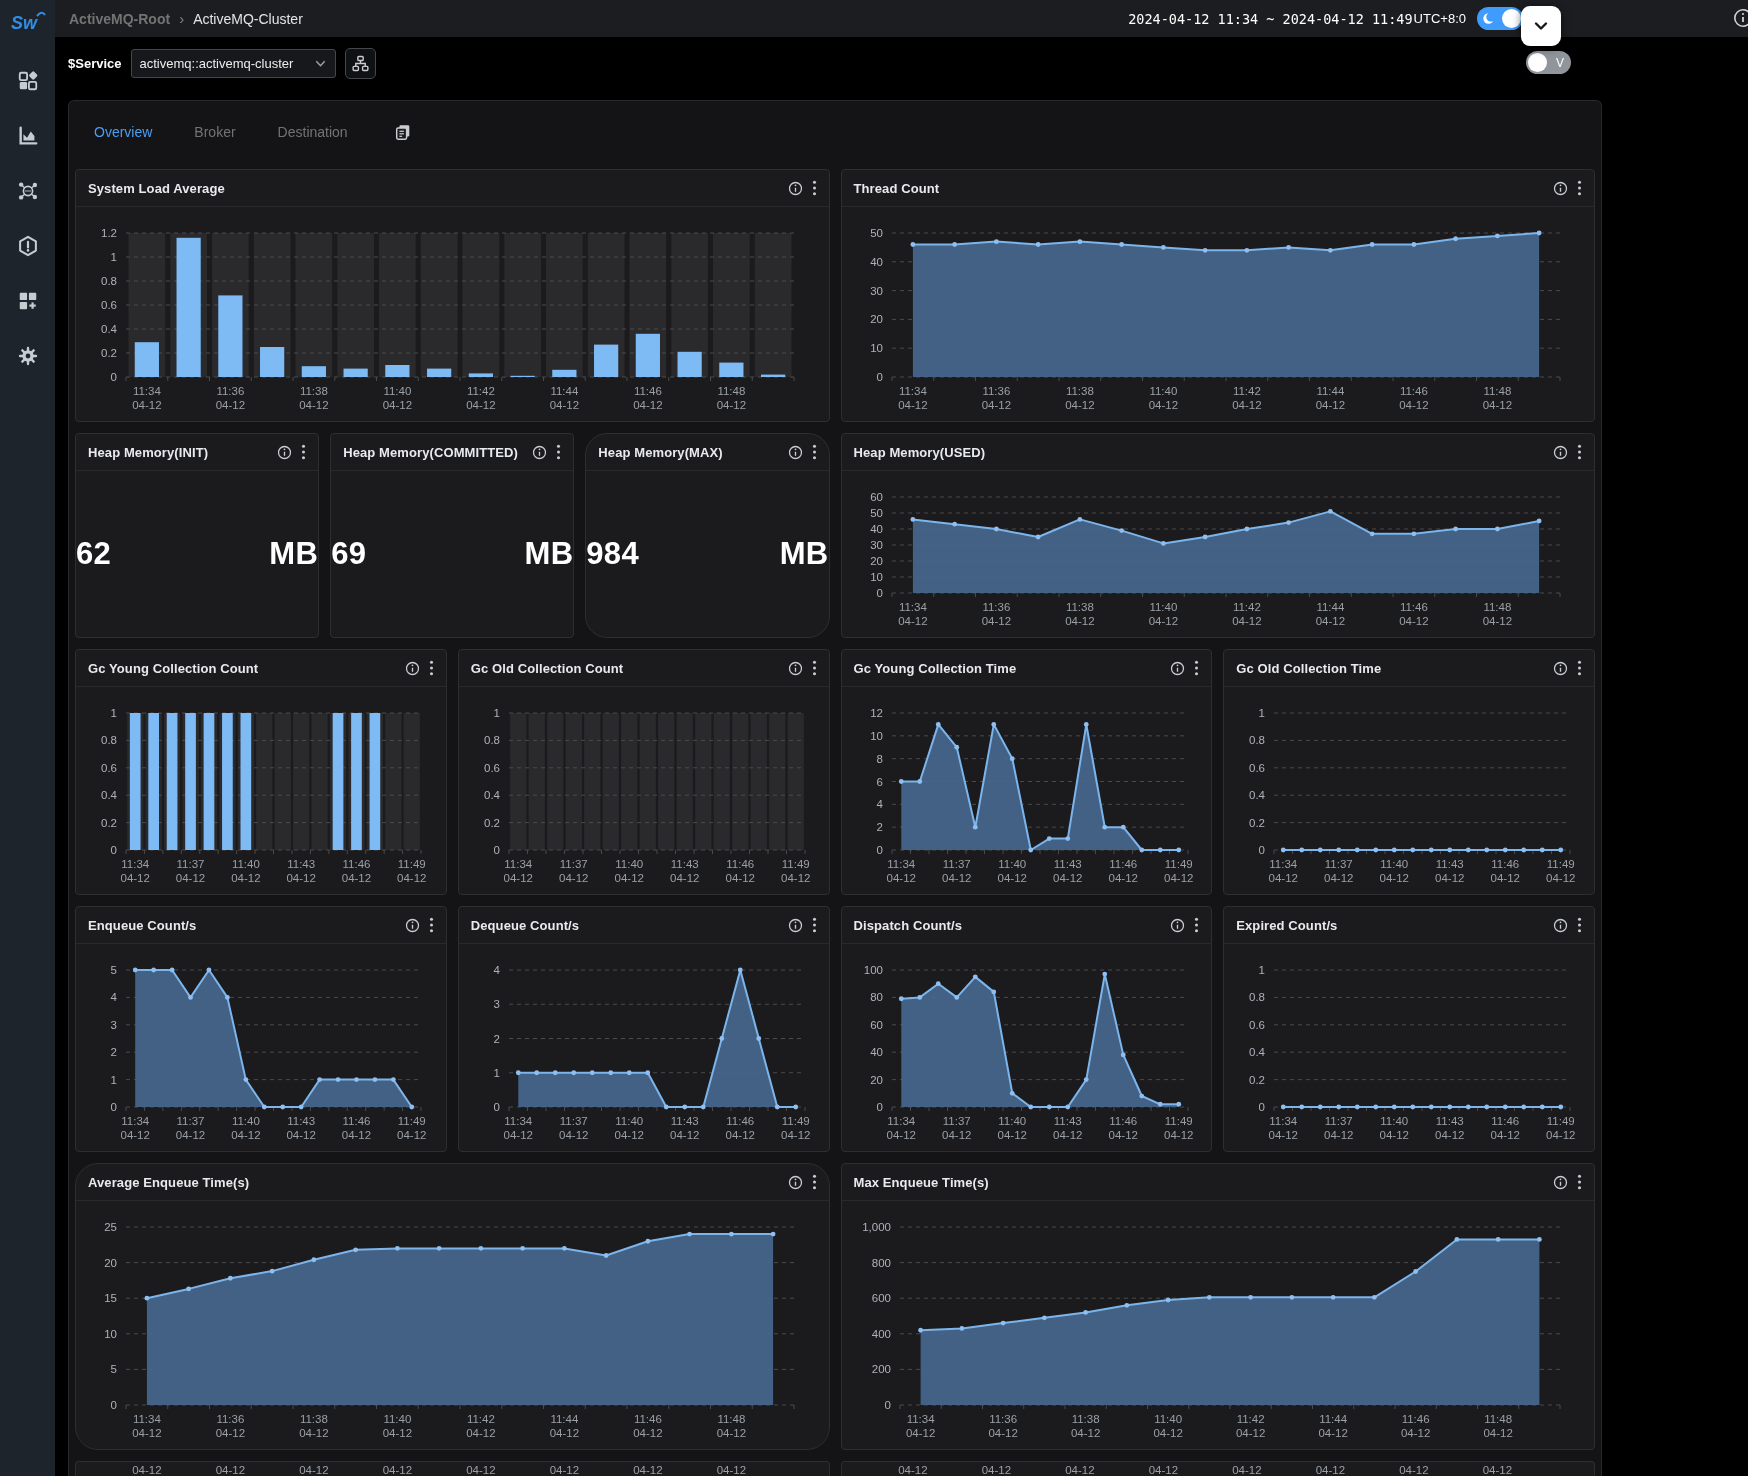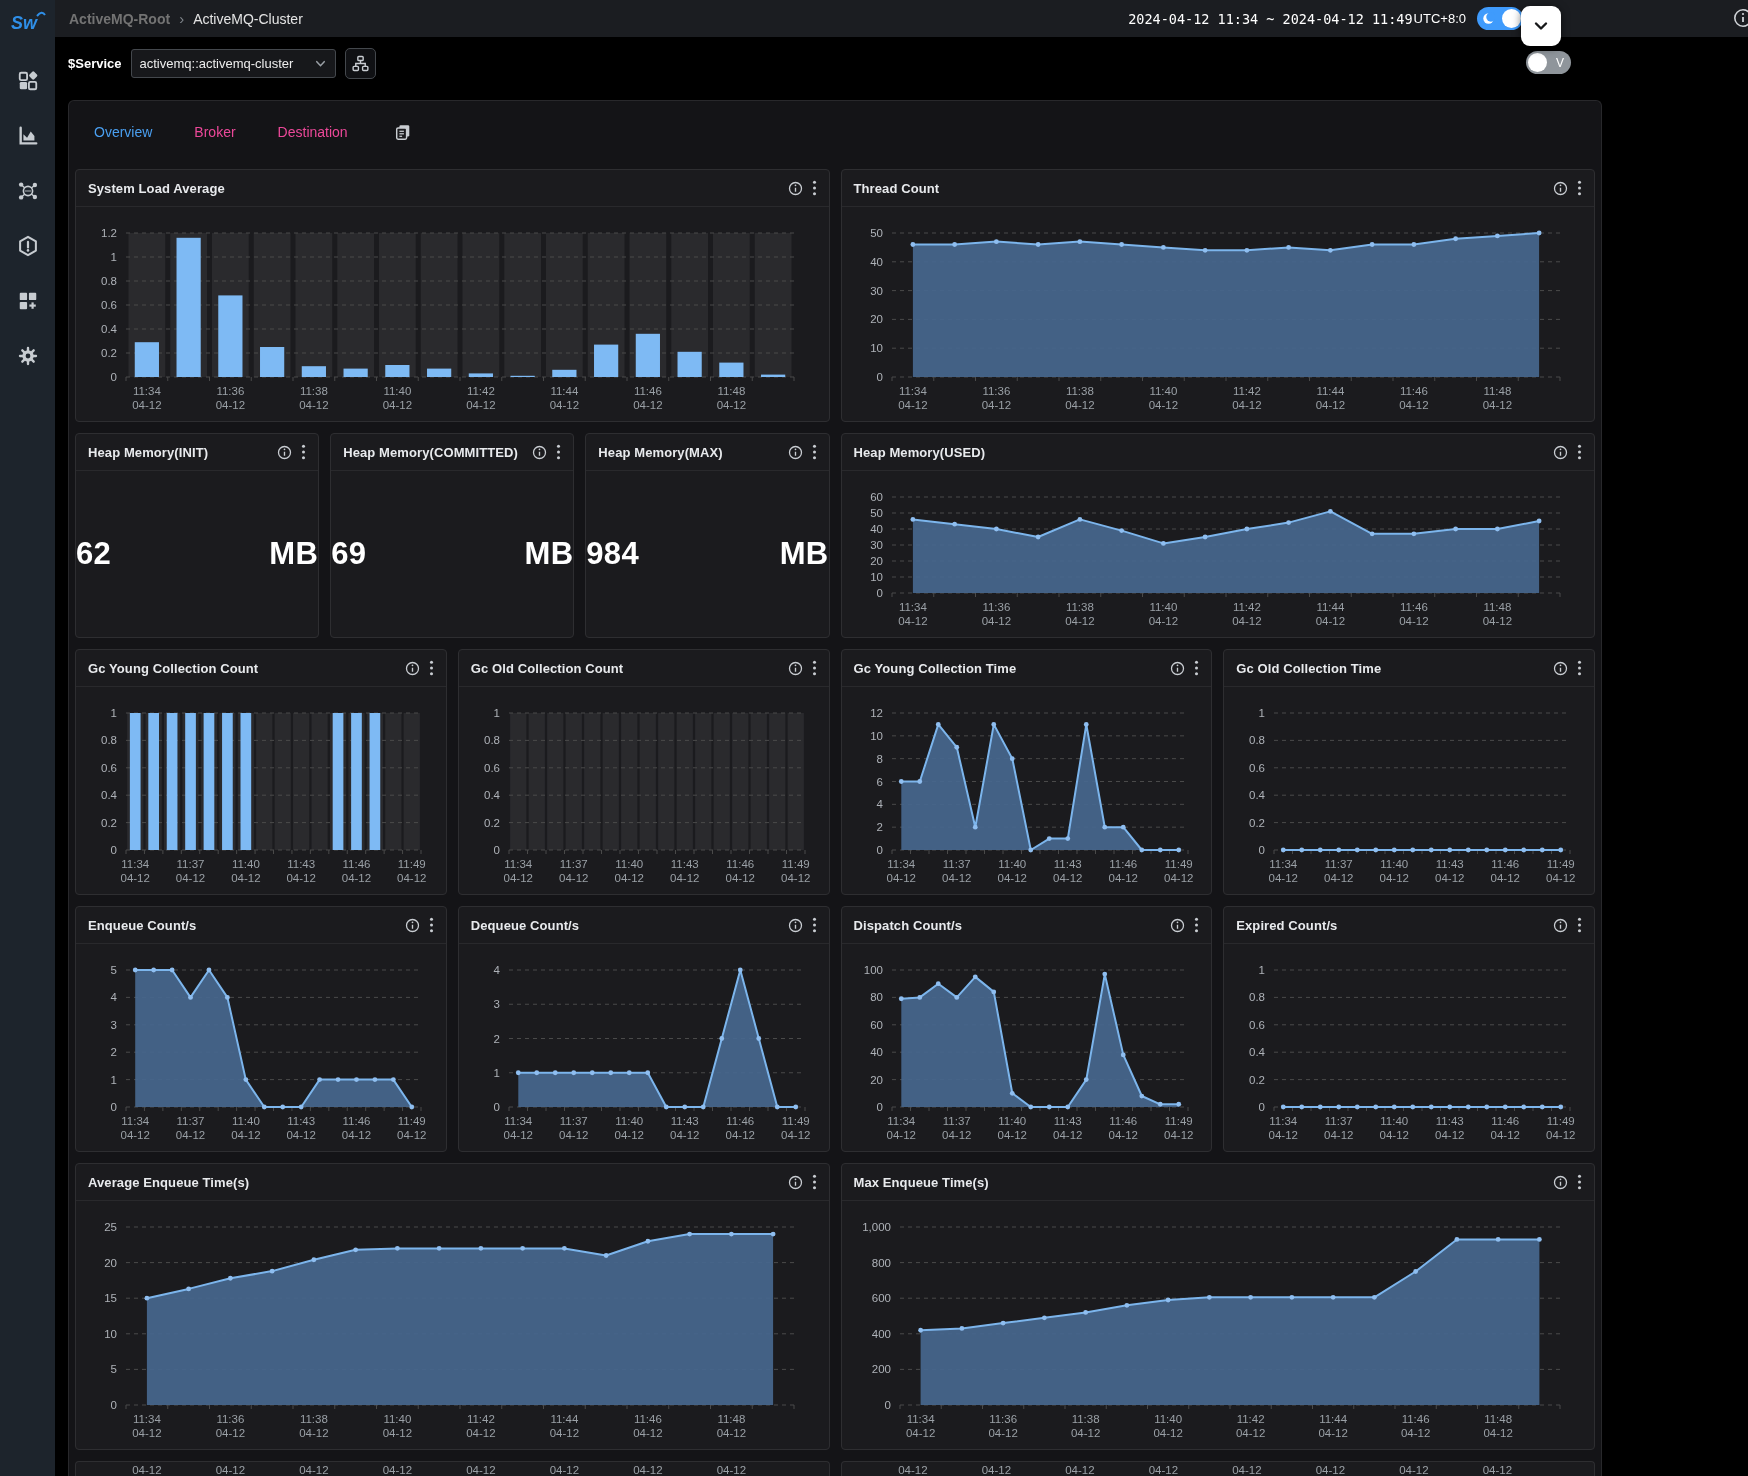--- a/index.html
+++ b/index.html
@@ -43,21 +43,21 @@
   .icon-btn { width:31px; height:31px; border:1px solid #44484D; border-radius:5px; background:#101114;
     display:flex; align-items:center; justify-content:center; color:#C9CDD2; cursor:pointer; }
   .version-toggle { position:absolute; left:1526px; top:51px; width:45px; height:23px; border-radius:12px;
     background:#8F959B; display:flex; align-items:center; cursor:pointer; z-index:5; }
   .version-toggle .knob { position:absolute; left:2px; top:2px; width:19px; height:19px; border-radius:50%; background:#fff; }
   .version-toggle .vt-label { position:absolute; right:7px; font-size:12px; color:#fff; }
   
   .content { position:absolute; left:68px; top:100px; width:1534px; height:1376px;
     background:#141417; border:1px solid #28282B; border-bottom:none; border-radius:6px 6px 0 0; padding:8px 6px; }
   .tabbar { height:46px; display:flex; align-items:center; gap:42px; padding:0 19px; }
-  .tab { font-size:14px; color:#ec4899; cursor:pointer; }
+  .tab { font-size:14px; color:#737373; cursor:pointer; }
   .tab.active { color:#4A9FF0; }
   .tab-extra-icon { color:#C9CDD2; cursor:pointer; margin-left:4px; display:flex; }
   #charts-grid { display:grid; grid-template-columns:repeat(12,1fr);
     grid-template-rows:253px 205px 246px 246px 287px; gap:11px; margin-top:14px; }
   .panel { background:#1B1B1E; border:1px solid #2E2E31; border-radius:4px;
     display:flex; flex-direction:column; overflow:hidden; }
   .panel-header { flex:0 0 37px; display:flex; align-items:center; padding:0 12px; border-bottom:1px solid #29292C; }
   .panel-title { font-size:13px; font-weight:700; color:#E8EAED; letter-spacing:.1px; }
   .panel-actions { margin-left:auto; display:flex; align-items:center; gap:9px; color:#C9CDD2; }
   .panel-actions .pa-icon { cursor:pointer; display:flex; }
@@ -451,21 +451,21 @@
             </span>
           </div>
         </div>
         <div class="panel-body">
           <div class="big-value">
             <span>69</span>
             <span class="unit">MB</span>
           </div>
         </div>
       </section>
-      <section class="panel" style="grid-area: 2 / span 2;">
+      <section class="panel" style="grid-area: 2 / span 2; border-radius: 22px;">
         <div class="panel-header">
           <span class="panel-title">Heap Memory(MAX)</span>
           <div class="panel-actions">
             <span class="pa-icon">
               <svg width="15" height="15" viewBox="0 0 20 20">
                 <circle cx="10" cy="10" r="8" fill="none" stroke="currentColor" stroke-width="1.7"></circle>
                 <line x1="10" y1="9" x2="10" y2="14.2" stroke="currentColor" stroke-width="1.8"></line>
                 <circle cx="10" cy="5.8" r="1.15" fill="currentColor"></circle>
               </svg>
             </span>
@@ -1246,21 +1246,21 @@
             <text x="170.25" y="195" text-anchor="middle" font-size="11.5" fill="#9AA0A6" font-family="Liberation Sans, sans-serif">04-12</text>
             <text x="225.75" y="181" text-anchor="middle" font-size="11.5" fill="#9AA0A6" font-family="Liberation Sans, sans-serif">11:43</text>
             <text x="225.75" y="195" text-anchor="middle" font-size="11.5" fill="#9AA0A6" font-family="Liberation Sans, sans-serif">04-12</text>
             <text x="281.25" y="181" text-anchor="middle" font-size="11.5" fill="#9AA0A6" font-family="Liberation Sans, sans-serif">11:46</text>
             <text x="281.25" y="195" text-anchor="middle" font-size="11.5" fill="#9AA0A6" font-family="Liberation Sans, sans-serif">04-12</text>
             <text x="336.75" y="181" text-anchor="middle" font-size="11.5" fill="#9AA0A6" font-family="Liberation Sans, sans-serif">11:49</text>
             <text x="336.75" y="195" text-anchor="middle" font-size="11.5" fill="#9AA0A6" font-family="Liberation Sans, sans-serif">04-12</text>
           </svg>
         </div>
       </section>
-      <section class="panel" style="grid-area: 5 / span 6;">
+      <section class="panel" style="grid-area: 5 / span 6; border-radius: 23px;">
         <div class="panel-header">
           <span class="panel-title">Average Enqueue Time(s)</span>
           <div class="panel-actions">
             <span class="pa-icon">
               <svg width="15" height="15" viewBox="0 0 20 20">
                 <circle cx="10" cy="10" r="8" fill="none" stroke="currentColor" stroke-width="1.7"></circle>
                 <line x1="10" y1="9" x2="10" y2="14.2" stroke="currentColor" stroke-width="1.8"></line>
                 <circle cx="10" cy="5.8" r="1.15" fill="currentColor"></circle>
               </svg>
             </span>

